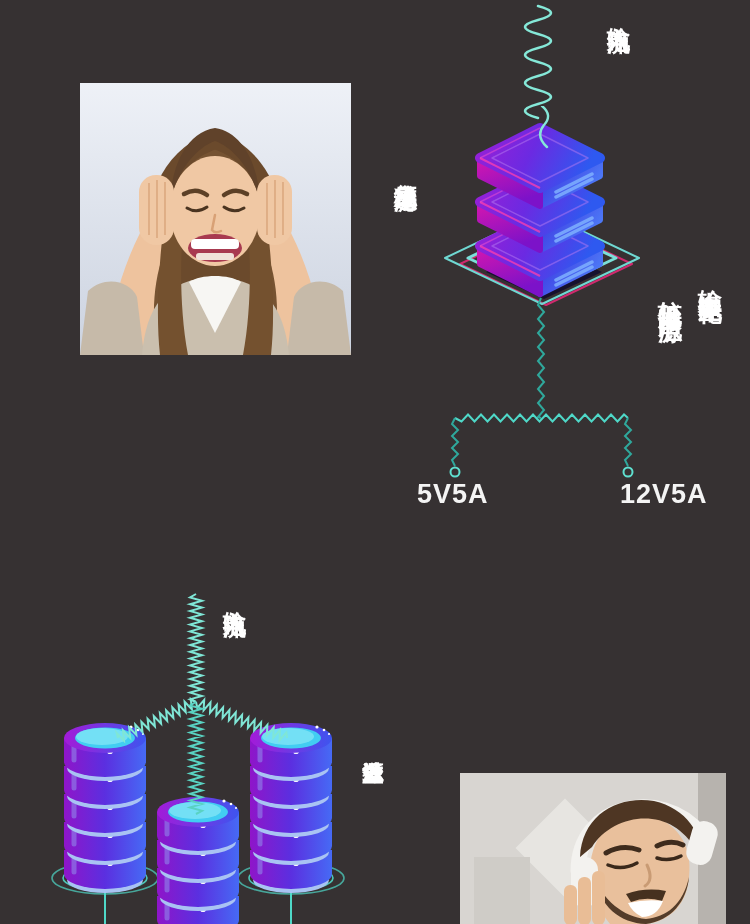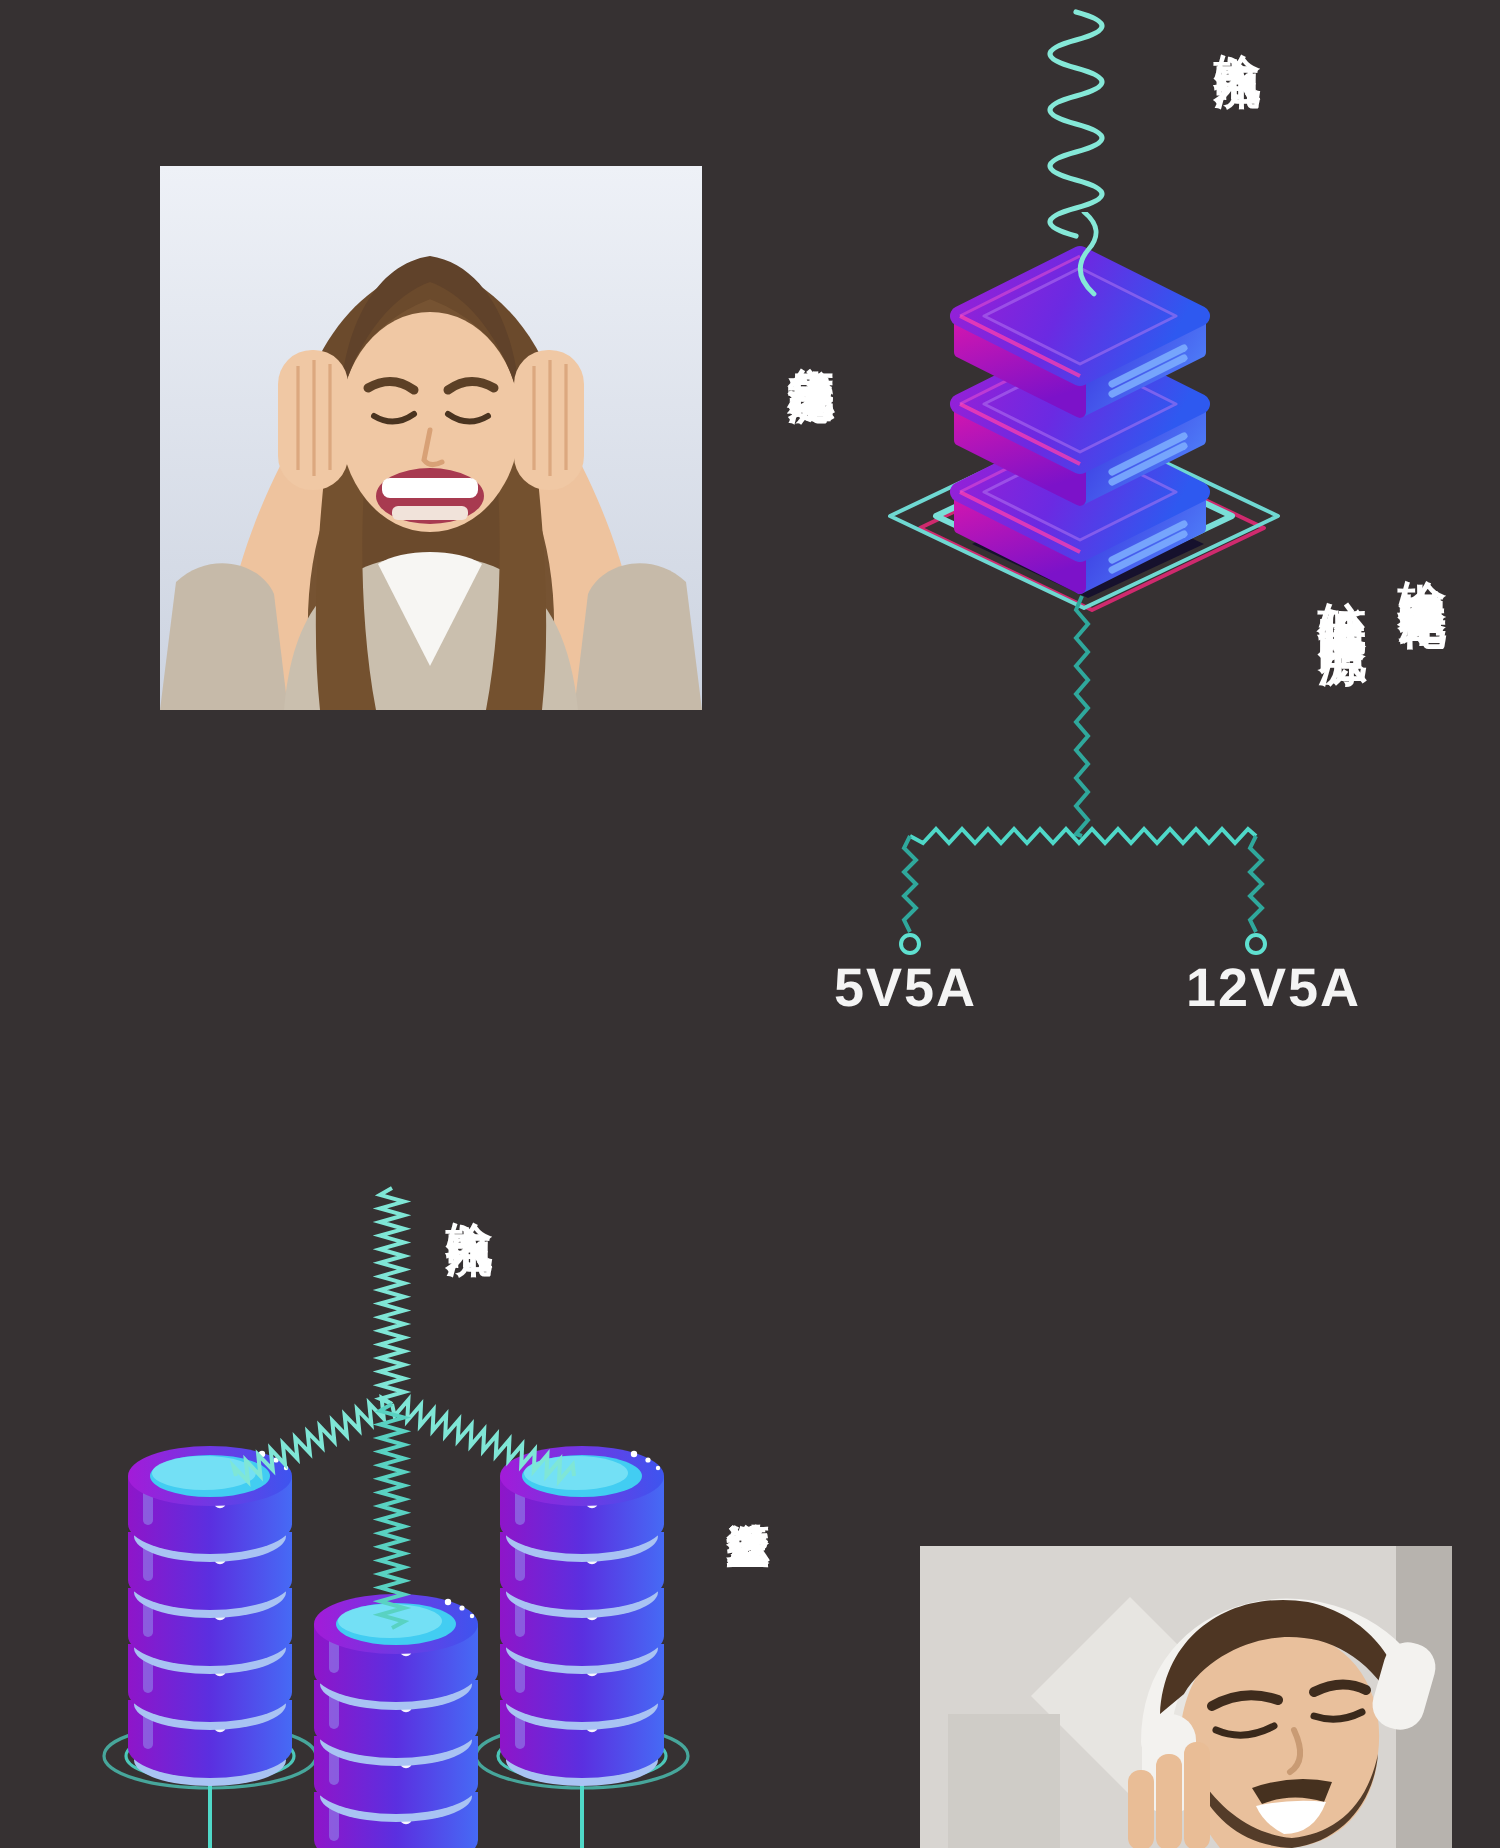--- a/index.html
+++ b/index.html
@@ -138,21 +138,21 @@
   <svg class="abs" style="left:400px;top:290px" width="300" height="235" viewBox="0 0 300 235">
     <path fill="none" stroke="#2fa89c" stroke-width="2" d="M141,8 L138.0,15.0 L144.0,22.0 L138.0,29.0 L144.0,36.0 L138.0,43.0 L144.0,50.0 L138.0,57.0 L144.0,64.0 L138.0,71.0 L144.0,78.0 L138.0,85.0 L144.0,92.0 L138.0,99.0 L144.0,106.0 L138.0,113.0 L144.0,120.0 L138.0,127.0 L141,128"></path>
     <path fill="none" stroke="#4fd8c8" stroke-width="2" d="M55,128 L61.5,131.5 L68.0,124.5 L74.5,131.5 L81.0,124.5 L87.5,131.5 L94.0,124.5 L100.5,131.5 L107.0,124.5 L113.5,131.5 L120.0,124.5 L126.5,131.5 L133.0,124.5 L139.5,131.5 L146.0,124.5 L152.5,131.5 L159.0,124.5 L165.5,131.5 L172.0,124.5 L178.5,131.5 L185.0,124.5 L191.5,131.5 L198.0,124.5 L204.5,131.5 L211.0,124.5 L217.5,131.5 L224.0,124.5 L228,128"></path>
     <path fill="none" stroke="#2fa89c" stroke-width="2" d="M55,128 L52.0,134.0 L58.0,140.0 L52.0,146.0 L58.0,152.0 L52.0,158.0 L58.0,164.0 L52.0,170.0 L55,176"></path>
     <path fill="none" stroke="#2fa89c" stroke-width="2" d="M228,128 L225.0,134.0 L231.0,140.0 L225.0,146.0 L231.0,152.0 L225.0,158.0 L231.0,164.0 L225.0,170.0 L228,176"></path>
     <circle cx="55" cy="182" r="4.5" fill="none" stroke="#5fe0d0" stroke-width="2"></circle>
     <circle cx="228" cy="182" r="4.5" fill="none" stroke="#5fe0d0" stroke-width="2"></circle>
   </svg>
 
   <div class="rail-label" style="left:417px;top:479px">5V5A</div>
-  <div class="rail-label" style="left:593px;top:479px">12V5A</div>
+  <div class="rail-label" style="left:620px;top:479px">12V5A</div>
 
   <svg class="abs" style="left:40px;top:700px" width="320" height="224" viewBox="0 0 320 224">
     <defs>
       <linearGradient id="gBody" x1="0" y1="0" x2="1" y2="0">
         <stop offset="0" stop-color="#8f15c9"></stop>
           <stop offset="0.5" stop-color="#5b2fe0"></stop>
           <stop offset="1" stop-color="#466af5"></stop>
       </linearGradient>
       <linearGradient id="gRim" x1="0" y1="0" x2="1" y2="0">
         <stop offset="0" stop-color="#a31bd8"></stop>

